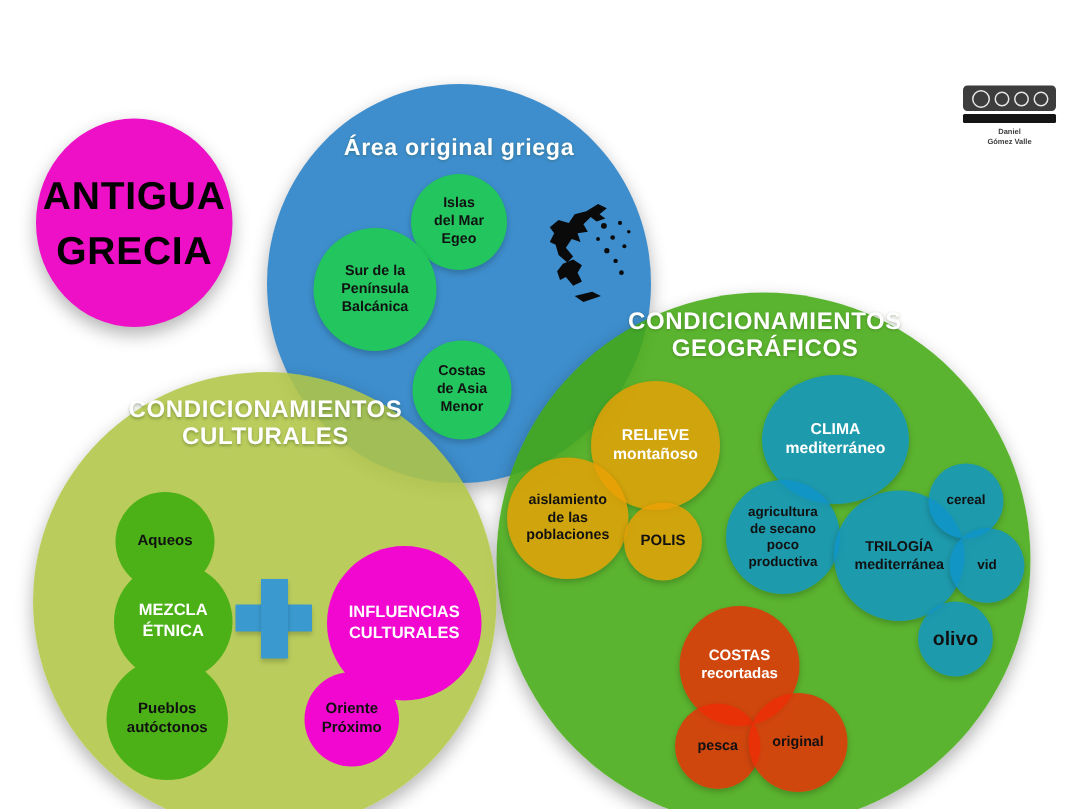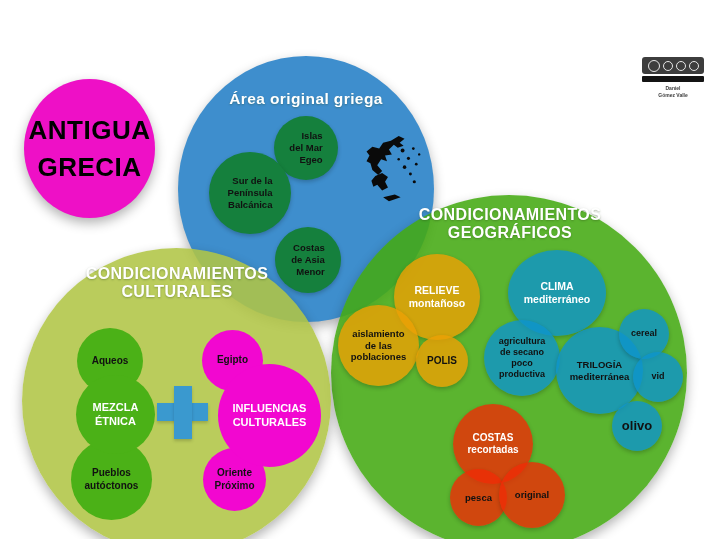--- a/index.html
+++ b/index.html
@@ -14,21 +14,21 @@
     display:flex; align-items:center; justify-content:center;
     text-align:center; white-space:pre-line; font-weight:bold;
     line-height:1.25; box-shadow: 0 2px 4px rgba(0,0,0,0.22);
   }
   .ctitle {
     position:absolute; text-align:center; color:#ffffff; font-weight:bold;
     white-space:pre-line; line-height:1.15; letter-spacing:0.4px;
     text-shadow: 0 1px 2px rgba(40,70,20,0.35);
   }
   
-  .c-purple  { background:#15803d;text-align:right; }
+  .c-purple  { background:#22c55e; }
   .c-orange  { background:rgba(234,160,5,0.82); }
   .c-teal    { background:rgba(14,148,204,0.80); }
   .c-red     { background:rgba(238,44,6,0.80); }
   .c-green   { background:#4bb117; box-shadow:none; }
   .c-magenta { background:#f207d0; box-shadow:none; }
   .tw { color:#ffffff; }
   .tk { color:#111111; }
   .plusbar { position:absolute; background:#3a99cf; box-shadow: 0 2px 3px rgba(0,0,0,0.18); }
   
   .ccbar {
@@ -122,21 +122,20 @@
 
   <div class="bub c-green tk" style="left:77px; top:280px; width:66px; height:66px; font-size:10px; z-index:6;">Aqueos</div>
   <div class="bub c-green tk" style="left:71px; top:391px; width:81px; height:81px; font-size:10px; z-index:6;">Pueblos
 autóctonos</div>
   <div class="bub c-green tw" style="left:76px; top:327px; width:79px; height:79px; font-size:11px; z-index:7;">MEZCLA
 ÉTNICA</div>
 
   <div class="plusbar" style="left:157px; top:355px; width:51px; height:18px; z-index:6;"></div>
   <div class="plusbar" style="left:174px; top:338px; width:18px; height:53px; z-index:6;"></div>
 
-  <div class="bub c-magenta tk" style="left:202px; top:282px; width:61px; height:61px; font-size:10px; z-index:6;">Egipto</div>
   <div class="bub c-magenta tw" style="left:218px; top:316px; width:103px; height:103px; font-size:11px; z-index:7;">INFLUENCIAS
 CULTURALES</div>
   <div class="bub c-magenta tk" style="left:203px; top:400px; width:63px; height:63px; font-size:10px; z-index:6;">Oriente
 Próximo</div>
 
   <div class="mainbubble bigsh" style="z-index:8;">ANTIGUA
 GRECIA</div>
 
   <div class="ccbar" style="z-index:8;">
     <span class="ccdot big"></span>

